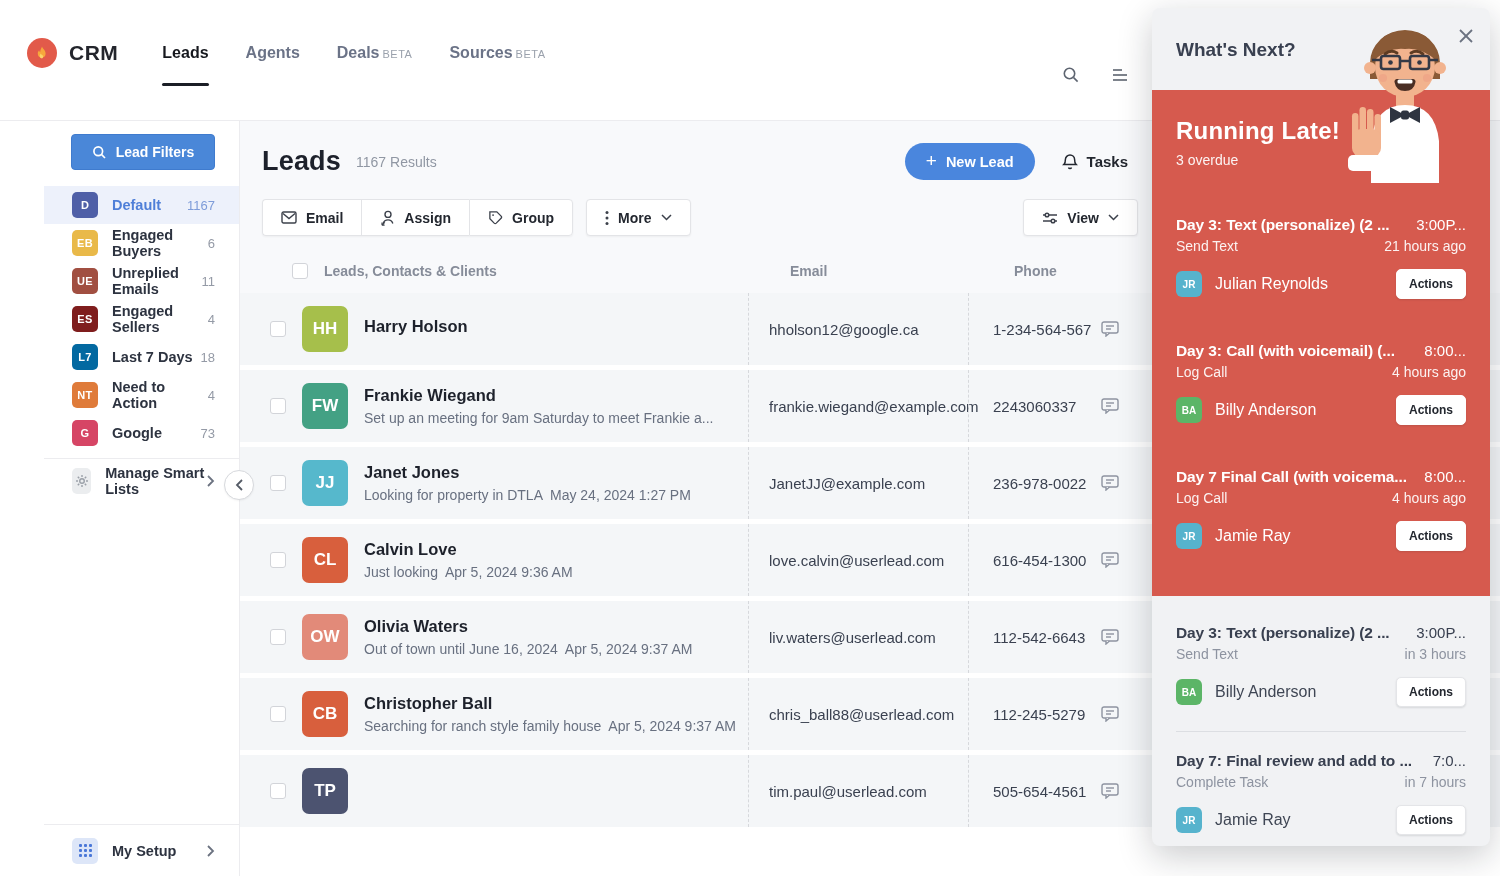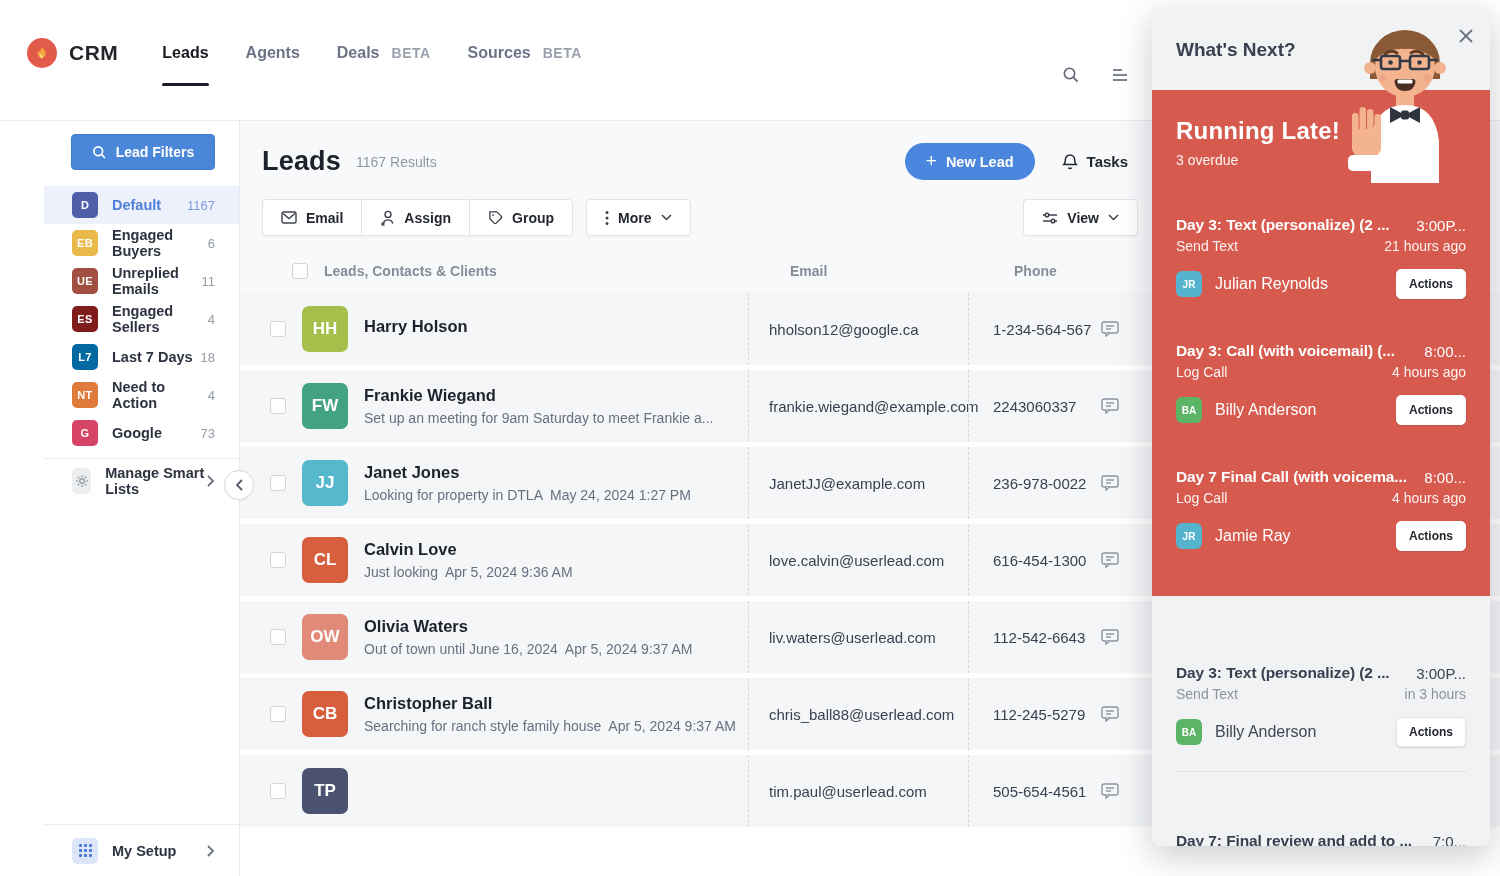--- a/index.html
+++ b/index.html
@@ -9,21 +9,21 @@
 
   
   .topnav { position:absolute; left:0; top:0; width:1500px; height:121px; background:#fff; border-bottom:1px solid #ececef; }
   .topnav-inner { display:flex; align-items:center; height:100%; padding:0 0 14px 27px; }
   .logo-circle { width:30px; height:30px; border-radius:50%; background:#e25a4a; display:flex; align-items:center; justify-content:center; }
   .brand { font-size:21px; font-weight:700; letter-spacing:.5px; margin-left:12px; color:#23252c; }
   .navitems { display:flex; align-items:center; margin-left:44px; gap:37px; }
   .navitem { font-size:16px; font-weight:700; color:#6b7387; cursor:pointer; position:relative; display:flex; align-items:baseline; }
   .navitem.active { color:#16181e; }
   .navitem.active::after { content:""; position:absolute; left:0; bottom:-24px; width:100%; height:3px; background:#1b1e26; border-radius:2px; }
-  .beta { font-size:14px; font-weight:700; color:#9aa1ac; margin-left:12px; letter-spacing:.5px; }
+  .beta { font-size:11px; font-weight:400; color:#9aa1ac; margin-left:3px; letter-spacing:.5px; }
   .nav-icons { position:absolute; left:1062px; top:66px; display:flex; gap:30px; align-items:center; }
   .nav-icon { cursor:pointer; }
 
   
   .sidebar { position:absolute; left:0; top:121px; bottom:0; width:240px; background:#fff; border-right:1px solid #ececef; display:flex; flex-direction:column;padding-left:44px; }
   .leadfilters-btn { margin:13px 24px 16px 27px; height:36px; background:#4a87d8; border:1px solid #3f7bce; border-radius:4px; color:#fff; font-size:14px; font-weight:700; display:flex; align-items:center; justify-content:center; gap:9px; cursor:pointer; font-family:inherit; }
   .smartlist { }
   .sl-row { height:38px; display:flex; align-items:center; padding:0 24px 0 28px; cursor:pointer; }
   .sl-row.selected { background:#edf1fb; }
   .sl-badge { width:26px; height:26px; border-radius:5px; color:#fff; font-size:11px; font-weight:700; display:flex; align-items:center; justify-content:center; letter-spacing:.3px; flex-shrink:0; }
@@ -84,21 +84,21 @@
   .panel-title { font-size:19px; font-weight:800; color:#394050; }
   .panel-close { position:absolute; top:20px; right:16px; cursor:pointer; z-index:8; }
   .butler { position:absolute; top:3px; right:25px; z-index:6; pointer-events:none; }
 
   .red-zone { background:#d65a4e; padding:20px 24px 2px; color:#fff; position:relative; }
   .alert-title { font-size:24px; font-weight:800; margin:7px 0 7px; letter-spacing:.2px; }
   .alert-sub { font-size:14px; color:rgba(255,255,255,.93); margin-bottom:48px; }
 
   .task { }
   .red-zone .task { margin-bottom:43px; }
-  .t-row1 { display:flex; justify-content:space-between; align-items:center; white-space:nowrap;margin-top:40px; }
+  .t-row1 { display:flex; justify-content:space-between; align-items:flex-start; white-space:nowrap; }
   .t-title { font-size:15.5px; font-weight:800; letter-spacing:-.1px; overflow:hidden; margin-right:8px; }
   .t-time { font-size:15px; flex-shrink:0; }
   .t-row2 { display:flex; justify-content:space-between; font-size:14px; margin-top:4px; color:rgba(255,255,255,.92); }
   .t-row3 { display:flex; justify-content:space-between; align-items:center; margin-top:15px; }
   .t-person { display:flex; align-items:center; gap:13px; }
   .t-avatar { width:26px; height:26px; border-radius:6px; color:#fff; font-size:10px; font-weight:700; display:flex; align-items:center; justify-content:center; }
   .t-name { font-size:16px; }
   .actions-btn { background:#fff; border:1px solid #e4e5e8; border-radius:5px; padding:7px 12px; font-size:12px; font-weight:800; color:#23272f; cursor:pointer; box-shadow:0 1px 2px rgba(20,24,34,.12); font-family:inherit; }
   .red-zone .actions-btn { border-color:#fff; }
 

